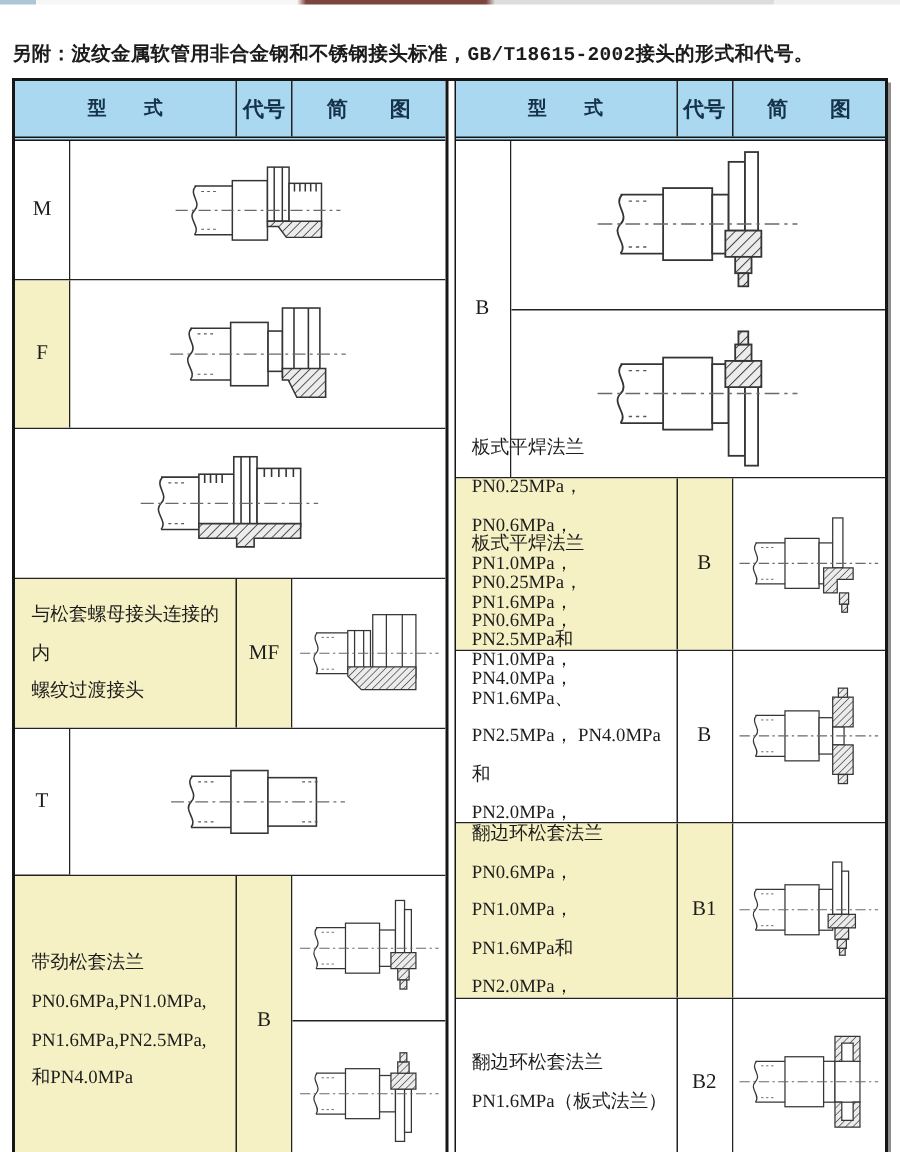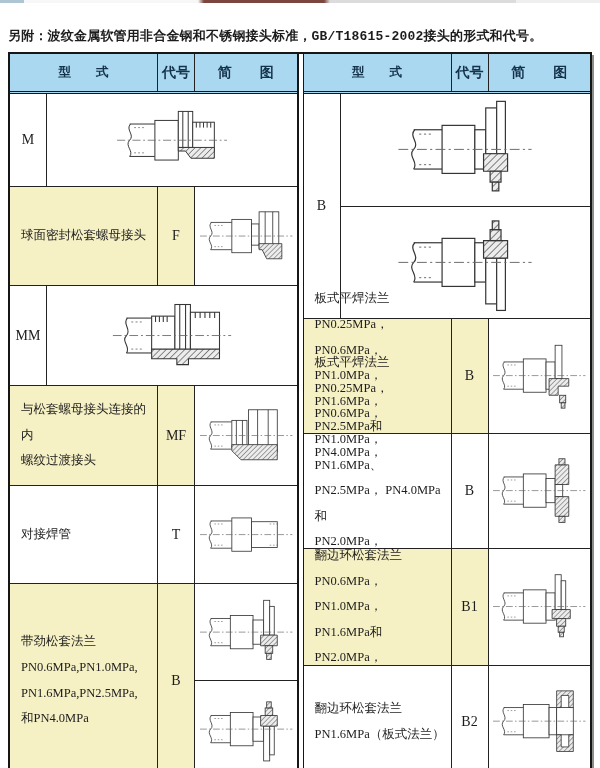--- a/index.html
+++ b/index.html
@@ -64,21 +64,20 @@
               <line x1="104" y1="28" x2="104" y2="34" stroke="#353535" stroke-width="1.1"></line>
               <line x1="108" y1="28" x2="108" y2="34" stroke="#353535" stroke-width="1.1"></line>
               <path d="M72,56 L112,56 L112,68 L86,68 L80,60 L72,60 Z" fill="url(#h0)" stroke="#353535" stroke-width="1.1"></path>
               <line x1="4" y1="48" x2="126" y2="48" stroke="#6a6a6a" stroke-width="0.9" stroke-dasharray="9 3 2 3"></line>
             </svg>
           </div>
       </div>
     </div>
 
     <div class="row" style="height:99px">
-      <div class="cell ctype hl">球面密封松套螺母接头</div>
       <div class="cell ccode hl">F</div>
       <div class="cell cdiag">
         <div class="sub">
             <svg viewBox="0 0 130 96" preserveAspectRatio="xMidYMid meet">
               <defs>
                 <pattern id="h1" width="4.5" height="4.5" patternUnits="userSpaceOnUse" patternTransform="rotate(45)">
                   <rect width="4.5" height="4.5" fill="#ececec"></rect>
                   <line x1="0" y1="0" x2="0" y2="4.5" stroke="#3f3f3f" stroke-width="1.2"></line>
                 </pattern>
               </defs>
@@ -93,21 +92,20 @@
               <line x1="90" y1="16" x2="90" y2="64" stroke="#353535" stroke-width="1.1"></line>
               <line x1="100" y1="16" x2="100" y2="64" stroke="#353535" stroke-width="1.1"></line>
               <path d="M82,58 L112,58 L112,78 L92,78 L86,66 L82,66 Z" fill="url(#h1)" stroke="#353535" stroke-width="1.1"></path>
               <line x1="4" y1="48" x2="126" y2="48" stroke="#6a6a6a" stroke-width="0.9" stroke-dasharray="9 3 2 3"></line>
             </svg>
           </div>
       </div>
     </div>
 
     <div class="row" style="height:100px">
-      <div class="cell ccode">MM</div>
       <div class="cell cdiag">
         <div class="sub">
             <svg viewBox="0 0 130 96" preserveAspectRatio="xMidYMid meet">
               <defs>
                 <pattern id="h2" width="4.5" height="4.5" patternUnits="userSpaceOnUse" patternTransform="rotate(45)">
                   <rect width="4.5" height="4.5" fill="#ececec"></rect>
                   <line x1="0" y1="0" x2="0" y2="4.5" stroke="#3f3f3f" stroke-width="1.2"></line>
                 </pattern>
               </defs>
               <path d="M19,30 C13,36 24,42 18,48 C12,54 23,60 18,66" fill="none" stroke="#353535" stroke-width="1.1"></path>
@@ -161,21 +159,20 @@
               <line x1="80" y1="14" x2="80" y2="70" stroke="#353535" stroke-width="1.1"></line>
               <line x1="94" y1="14" x2="94" y2="70" stroke="#353535" stroke-width="1.1"></line>
               <path d="M46,60 L106,60 L106,80 L58,80 L46,68 Z" fill="url(#h3)" stroke="#353535" stroke-width="1.1"></path>
               <line x1="4" y1="48" x2="126" y2="48" stroke="#6a6a6a" stroke-width="0.9" stroke-dasharray="9 3 2 3"></line>
             </svg>
           </div>
       </div>
     </div>
 
     <div class="row" style="height:98px">
-      <div class="cell ctype">对接焊管</div>
       <div class="cell ccode">T</div>
       <div class="cell cdiag">
         <div class="sub">
             <svg viewBox="0 0 130 96" preserveAspectRatio="xMidYMid meet">
               <defs>
                 <pattern id="h4" width="4.5" height="4.5" patternUnits="userSpaceOnUse" patternTransform="rotate(45)">
                   <rect width="4.5" height="4.5" fill="#ececec"></rect>
                   <line x1="0" y1="0" x2="0" y2="4.5" stroke="#3f3f3f" stroke-width="1.2"></line>
                 </pattern>
               </defs>

